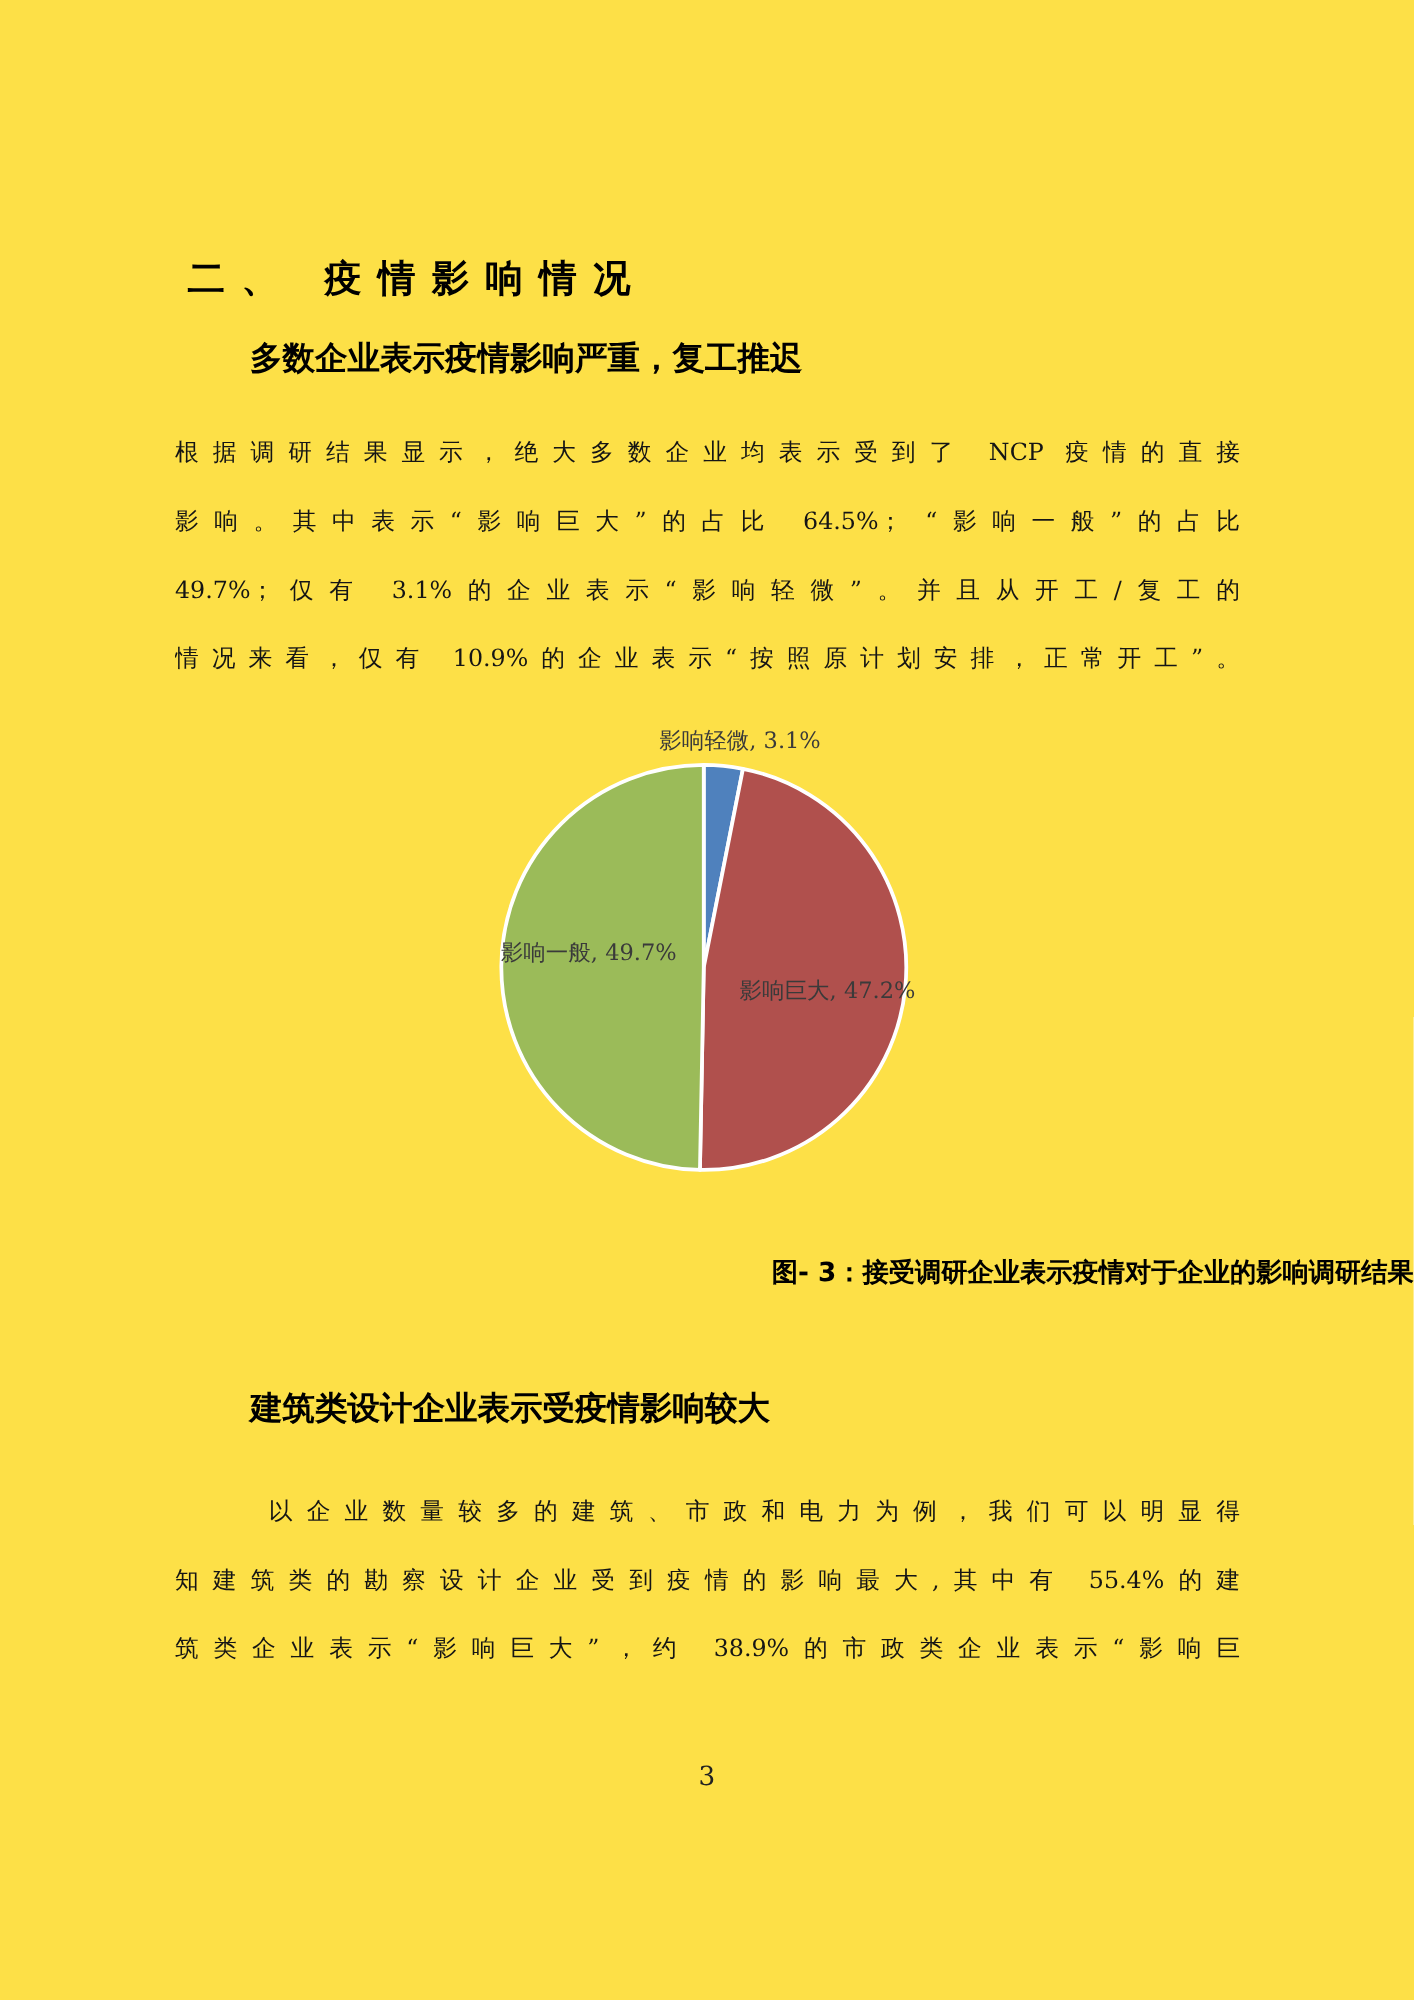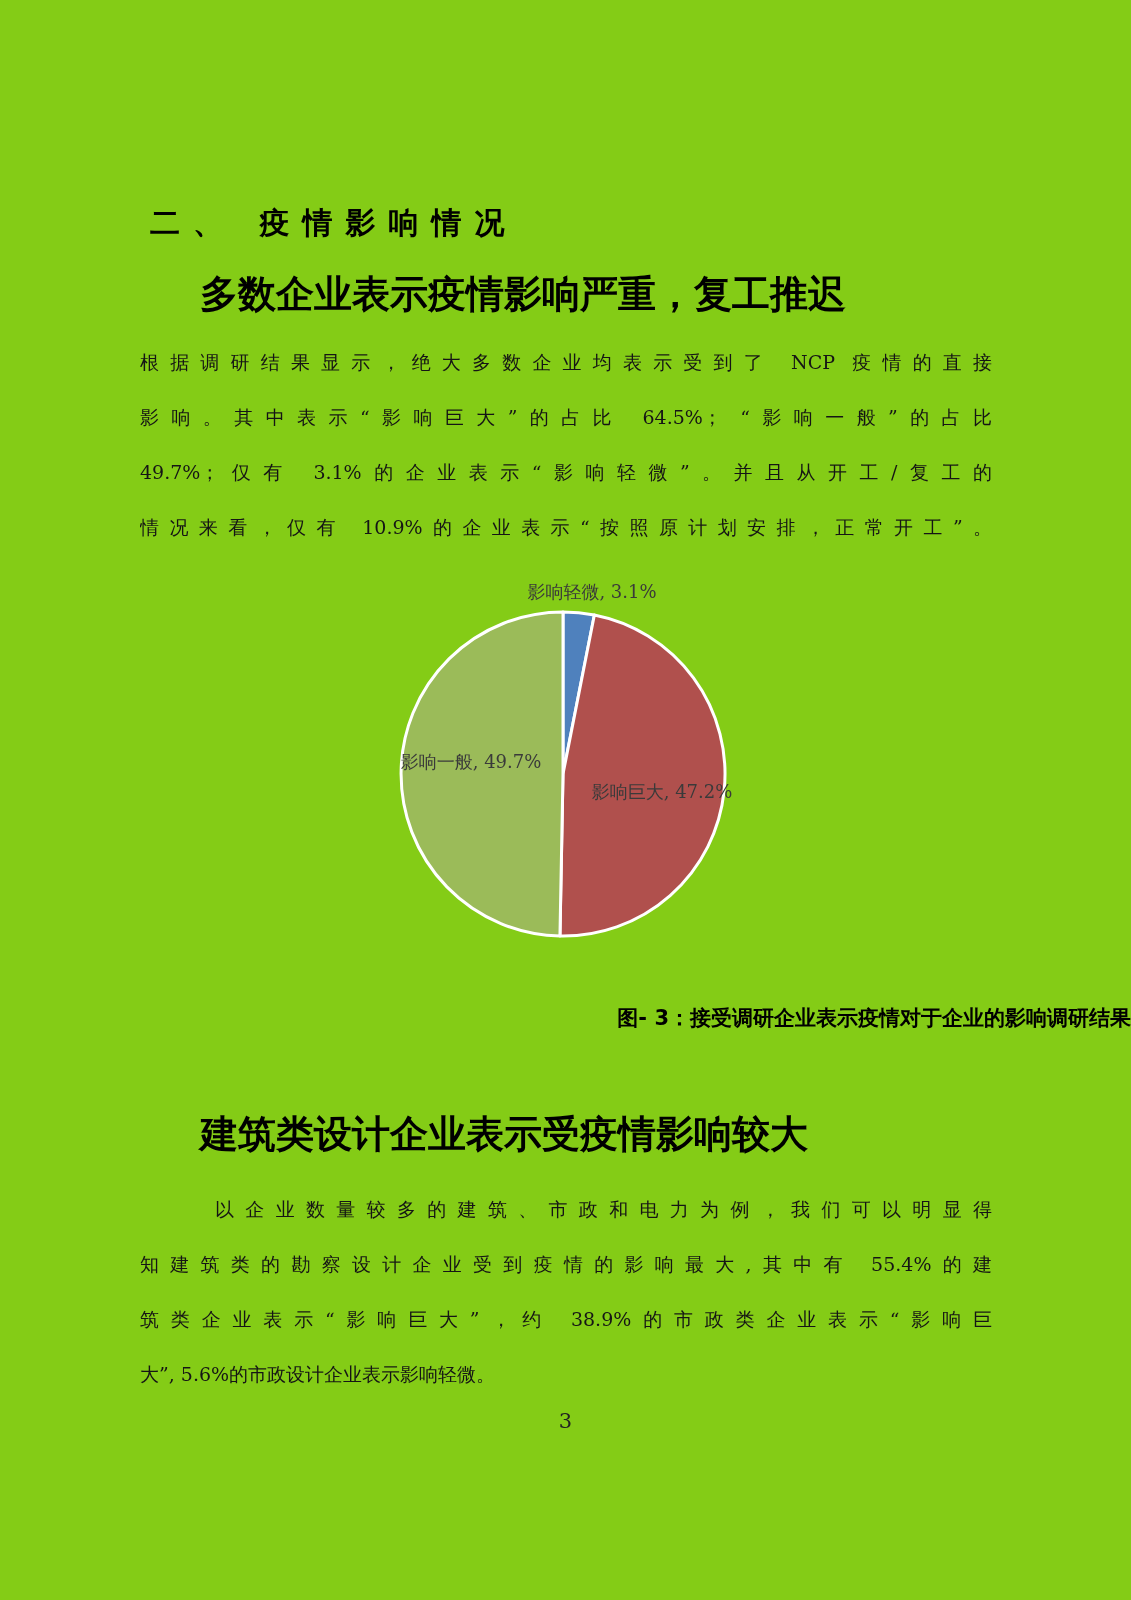--- a/index.html
+++ b/index.html
@@ -1,41 +1,41 @@
 <!DOCTYPE html>
 <html><head>
 <meta charset="utf-8">
 <style>
   html, body { margin: 0; padding: 0; background: #ffffff; }
   .page {
     position: relative;
     width: 1131px;
     height: 1600px;
-    background: #84cc16;
+    background: #fde047;
     overflow: hidden;
     font-family: "DejaVu Serif", serif;
     color: #111111;
   }
   .h1 {
     position: absolute;
     left: 150px;
     top: 203px;
     font-family: "DejaVu Sans", sans-serif;
     font-weight: bold;
     font-size: 30px;
     letter-spacing: 13px;
     color: #000000;
     white-space: nowrap;
   }
   .h2 {
     position: absolute;
     left: 200px;
     font-family: "DejaVu Serif", serif;
     font-weight: bold;
-    font-size: 38px;
+    font-size: 26px;
     color: #000000;
     white-space: nowrap;
   }
   .h2.s1 { top: 269px; }
   .h2.s2 { top: 1109px; }
   .para {
     position: absolute;
     left: 140px;
     width: 852px;
     font-size: 19px;
@@ -120,18 +120,17 @@
   </div>
 
   <div class="caption">图- 3：接受调研企业表示疫情对于企业的影响调研结果</div>
 
   <div class="h2 s2">建筑类设计企业表示受疫情影响较大</div>
 
   <div class="para p2">
     <div class="jline indent">以企业数量较多的建筑、市政和电力为例，我们可以明显得</div>
     <div class="jline">知建筑类的勘察设计企业受到疫情的影响最大,其中有 55.4%的建</div>
     <div class="jline">筑类企业表示“影响巨大”，约 38.9%的市政类企业表示“影响巨</div>
-    <div class="jline noj">大”, 5.6%的市政设计企业表示影响轻微。</div>
   </div>
 
   <div class="pageno">3</div>
 
 </div>
 
 </body></html>

